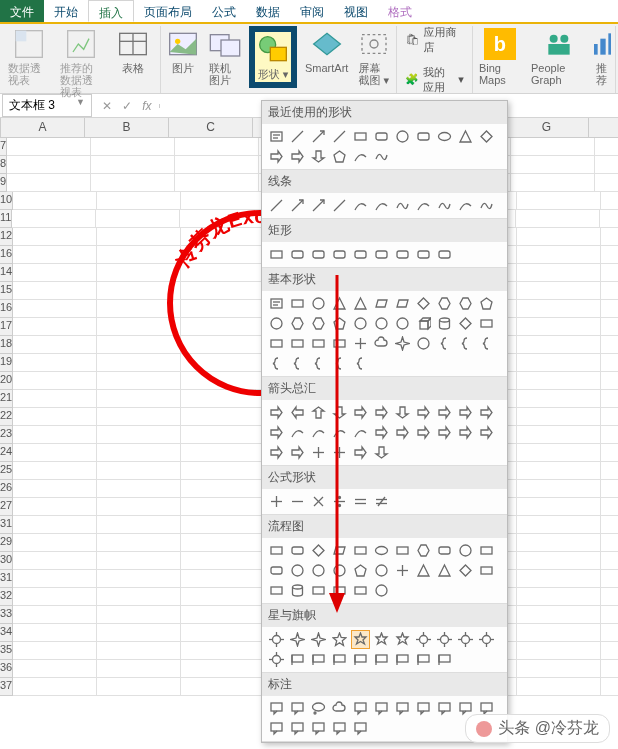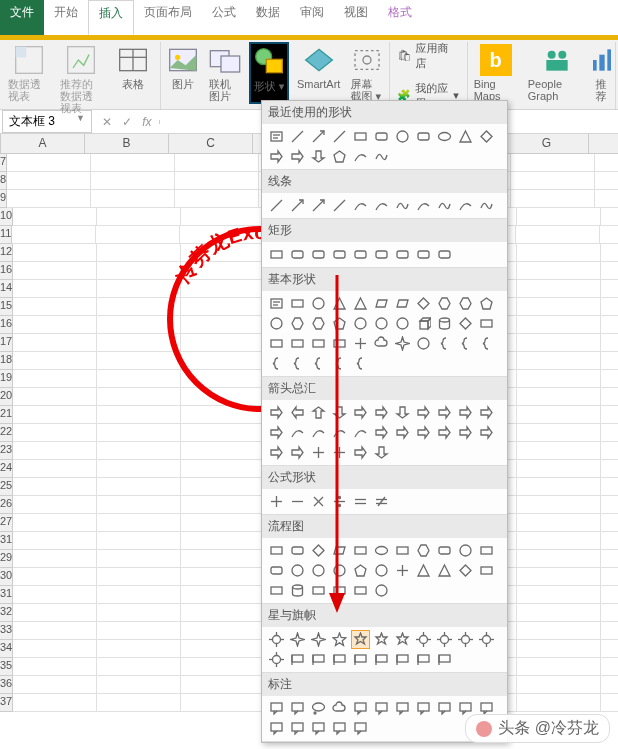--- a/index.html
+++ b/index.html
@@ -1,30 +1,30 @@
 <!DOCTYPE html>
 <html><head>
 <meta charset="utf-8">
 <style>
 *{box-sizing:border-box;margin:0;padding:0;font-family:"Microsoft YaHei",sans-serif}
 body{width:618px;height:749px;background:#fff;overflow:hidden;position:relative;font-size:12px}
-.tabs{display:flex;background:#fff;height:40px;border-bottom:5px solid #eab308}
-.tab{padding:4px 10px;cursor:pointer;color:#737373}
+.tabs{display:flex;background:#fff;height:24px;border-bottom:2px solid #eab308}
+.tab{padding:4px 10px;cursor:pointer;color:#0c4a6e}
 .tab.file{background:#217346;color:#fff}
 .tab.active{background:#fff;border:1px solid #d4d4d4;border-bottom:1px solid #fff;color:#217346;font-weight:500}
 .tab.ctx{color:#b070c0}
 .ribbon{display:flex;background:#f1f1f1;height:70px;border-bottom:1px solid #d4d4d4;padding:2px 2px 0}
 .grp{display:flex;flex-direction:column;align-items:center;padding:0 4px;border-right:1px solid #d9d9d9;justify-content:space-between}
 .grp-row{display:flex;gap:6px}
 .btn{display:flex;flex-direction:column;align-items:center;gap:2px;cursor:pointer;padding:2px;color:#666}
 .btn.big{width:46px}
 .btn .ic{width:32px;height:32px;display:flex;align-items:center;justify-content:center;color:#888}
 .btn .lbl{font-size:11px;line-height:12px;color:#666}
 .btn.disabled{opacity:.6}
-.btn.sel{background:#000000;border:2px solid #0c4a6e}
+.btn.sel{background:#fef9c3;border:6px solid #0c4a6e}
 .small-btn{display:flex;align-items:center;gap:4px;font-size:11px;padding:2px 4px;cursor:pointer;color:#555}
 .fbar{display:flex;align-items:center;height:24px;border-bottom:1px solid #d4d4d4;background:#fff}
 .namebox{width:90px;border:1px solid #ccc;padding:2px 6px;font-size:12px;display:flex;justify-content:space-between;align-items:flex-start;margin:2px}
 .fxicons{display:flex;gap:10px;padding:0 8px;color:#999}
 .fxbar{flex:1;border-left:1px solid #ccc;padding:2px 6px;color:#999;font-style:italic}
 .grid-area{position:relative;height:630px;overflow:hidden}
 .colhdr{display:flex;height:20px;background:#f0f0f0;border-bottom:1px solid #ccc}
 .corner{width:28px;border-right:1px solid #ccc;background:#e8e8e8}
 .ch{flex:0 0 84px;border-right:1px solid #ccc;text-align:center;color:#555;font-size:12px;padding-top:2px}
 .rows{position:relative}

